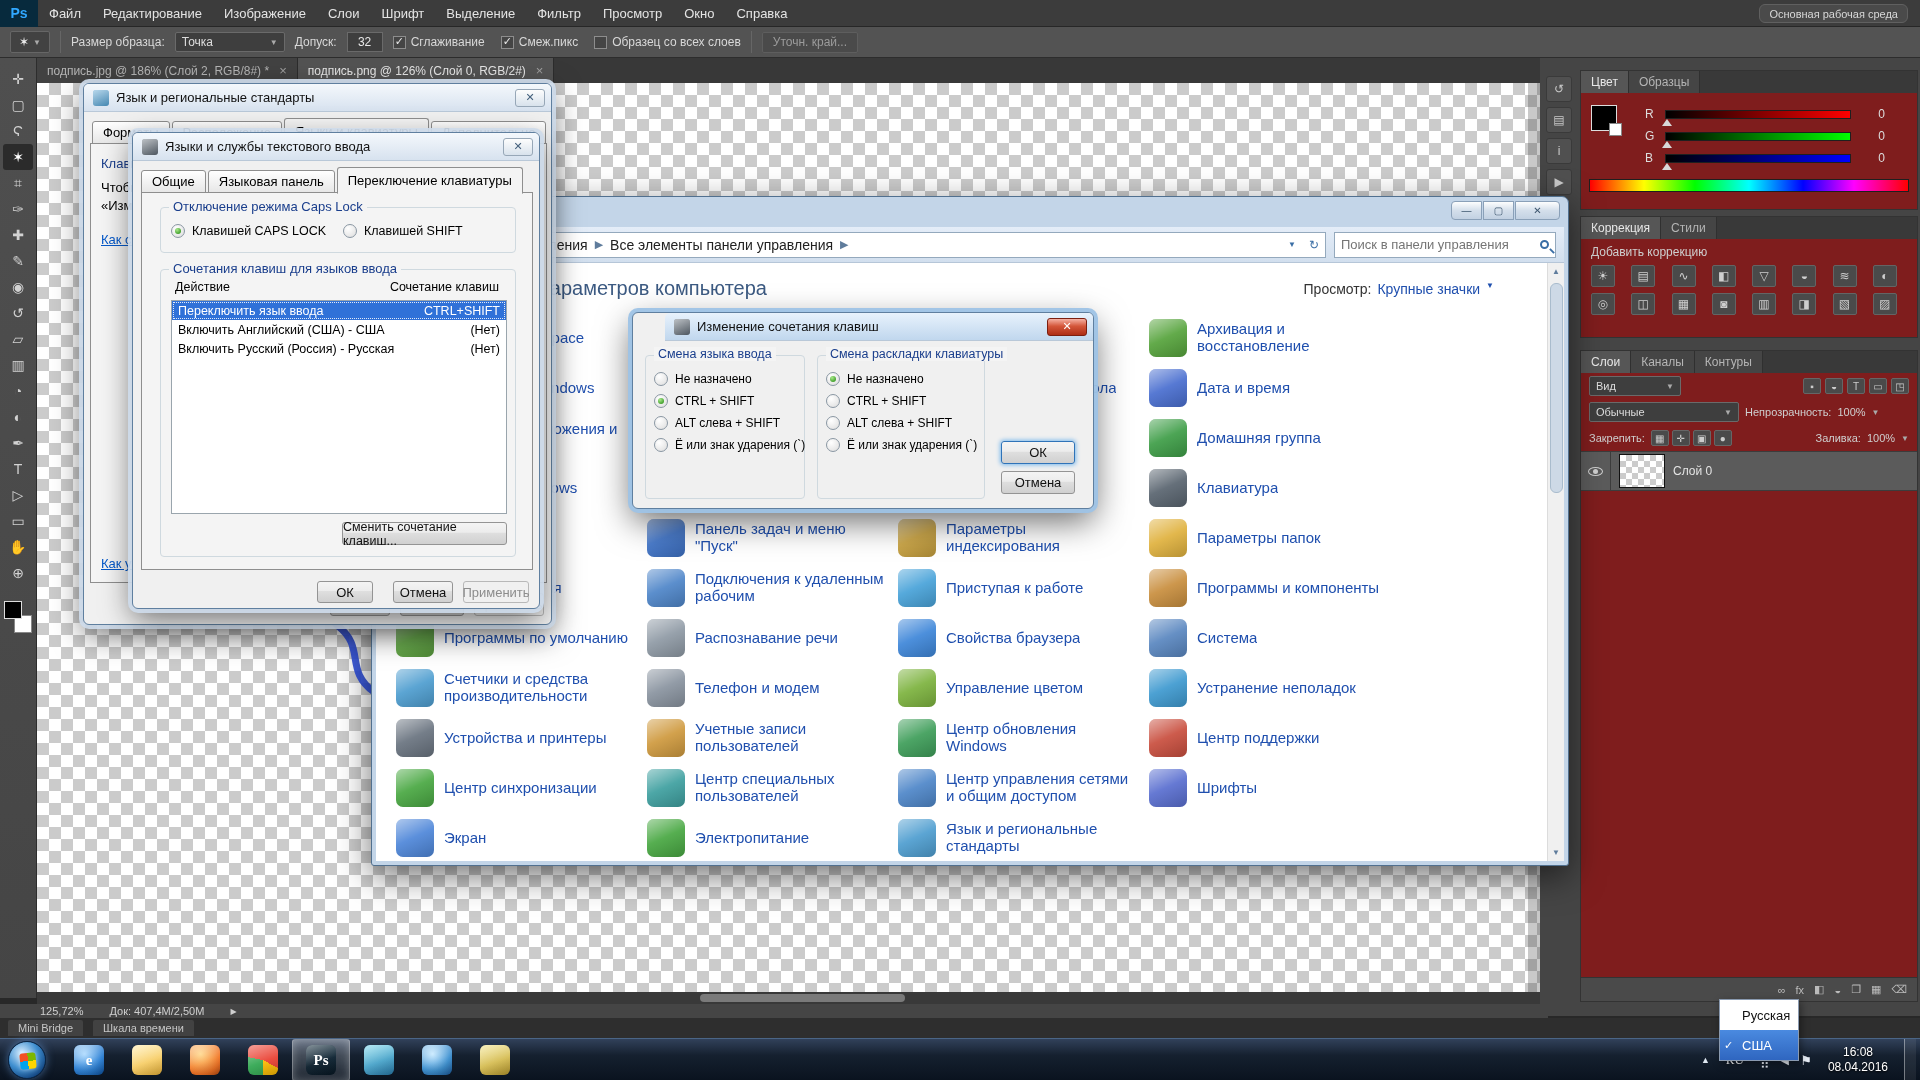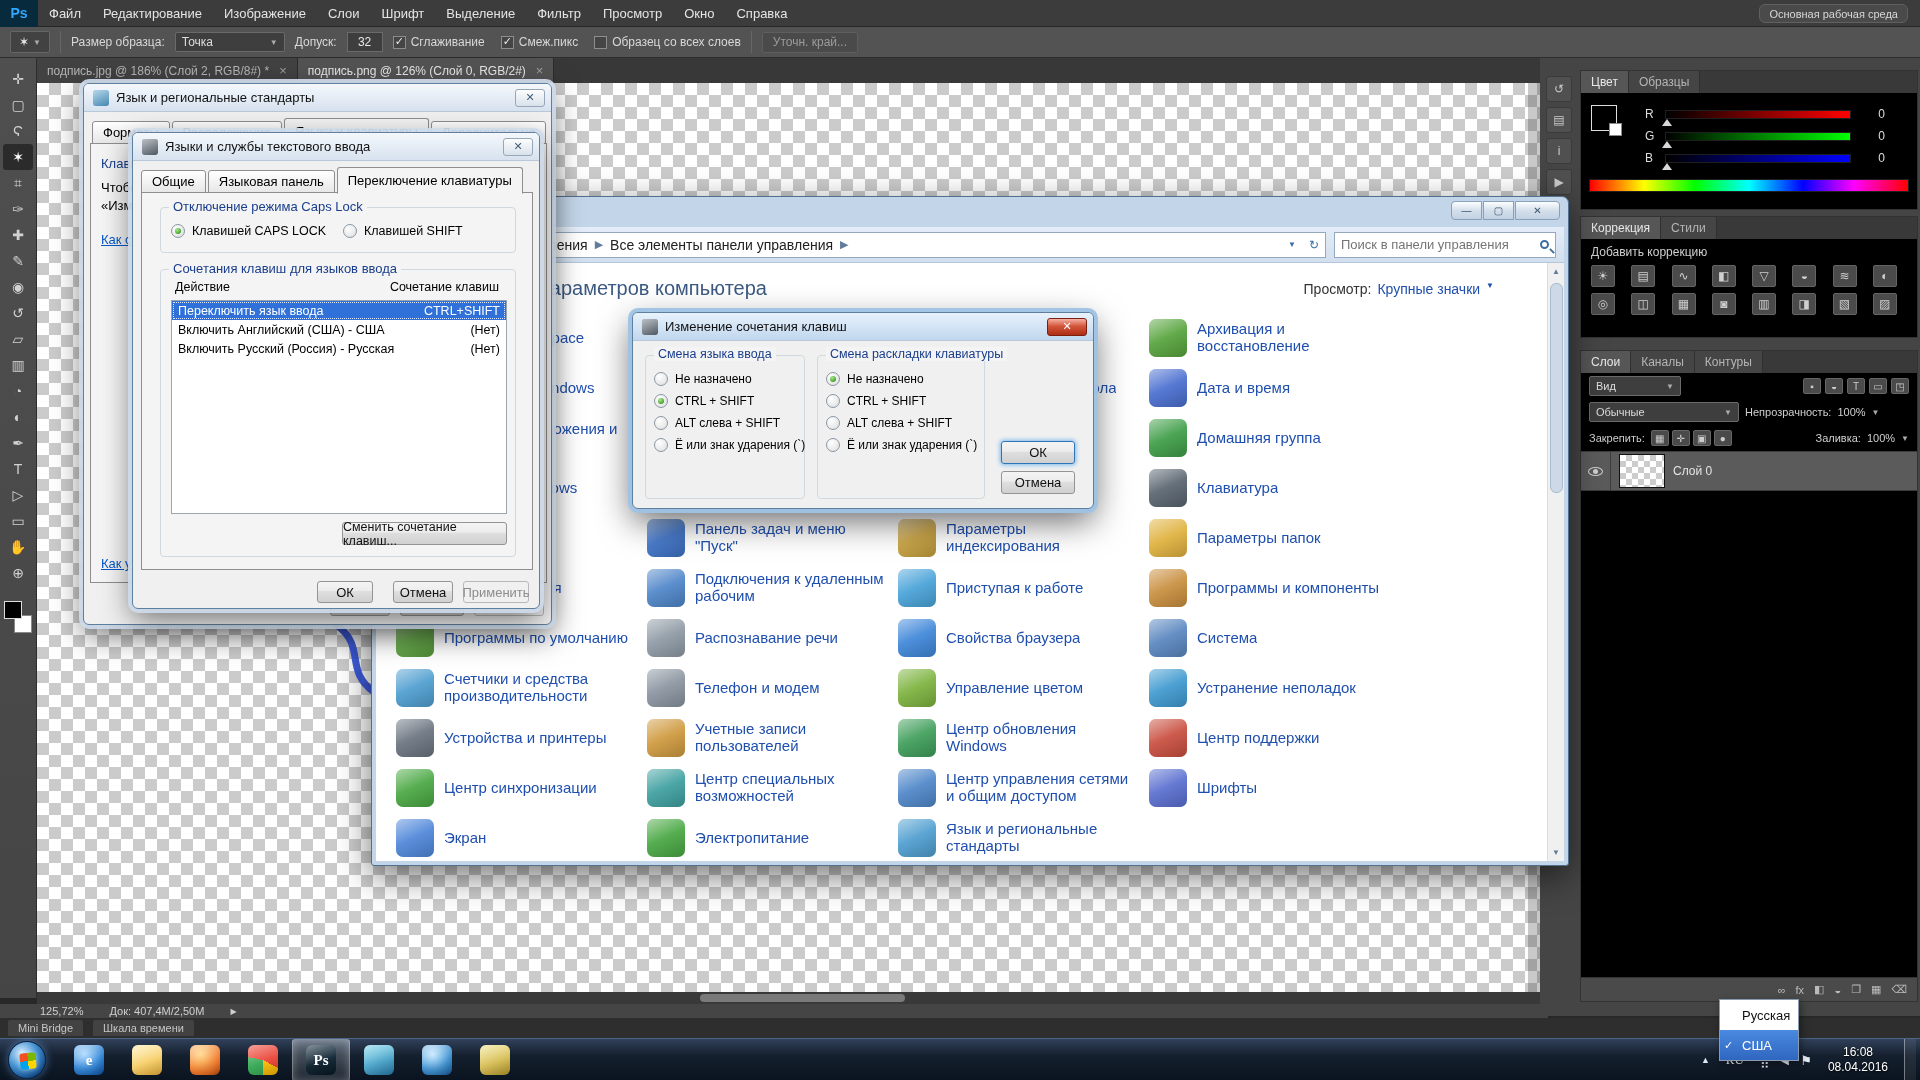--- a/index.html
+++ b/index.html
@@ -35,21 +35,21 @@
   
   #ps-canvas{left:37px;top:83px;width:1503px;height:909px;z-index:1;background-color:#fff;background-image:linear-gradient(45deg,#cbcbcb 25%,transparent 25%,transparent 75%,#cbcbcb 75%),linear-gradient(45deg,#cbcbcb 25%,transparent 25%,transparent 75%,#cbcbcb 75%);background-size:24px 24px;background-position:0 0,12px 12px;}
   #hscroll{left:37px;top:992px;width:1503px;height:12px;background:#393939;z-index:6;}
   #hscroll .thumb{position:absolute;left:663px;top:2px;width:205px;height:8px;background:#7a7a7a;border-radius:4px;}
   #vscroll{left:1528px;top:83px;width:12px;height:909px;background:rgba(40,40,40,.25);z-index:2;}
   #vscroll .thumb{position:absolute;left:2px;top:300px;width:8px;height:170px;background:#7a7a7a;border-radius:4px;}
   
   #ps-dock{left:1540px;top:58px;width:380px;height:958px;background:#454545;z-index:6;}
   .strip{position:absolute;left:6px;top:18px;display:flex;flex-direction:column;gap:5px;}
   .strip .sbtn{width:26px;height:26px;background:#505050;border:1px solid #3a3a3a;border-radius:3px;color:#c9c9c9;font-size:12px;display:flex;align-items:center;justify-content:center;}
-  .panel{position:absolute;left:40px;width:338px;background:#000000;border:1px solid #333;}
+  .panel{position:absolute;left:40px;width:338px;background:#7f1d1d;border:1px solid #333;}
   .ptabs{display:flex;background:#393939;height:22px;}
   .ptab{padding:0 10px;font-size:12px;color:#b5b5b5;display:flex;align-items:center;background:#454545;border-right:1px solid #303030;}
   .ptab.active{background:#565656;color:#e8e8e8;}
   .slider-row{display:flex;align-items:center;gap:8px;height:22px;}
   .schan{color:#ddd;font-size:12px;width:12px;}
   .strack{width:186px;height:9px;border:1px solid #1f1f1f;position:relative;}
   .sknob{position:absolute;left:-4px;bottom:-8px;width:0;height:0;border-left:5px solid transparent;border-right:5px solid transparent;border-bottom:7px solid #d8d8d8;}
   .sval{color:#ddd;font-size:12px;width:26px;text-align:right;}
   .rainbow{height:13px;border:1px solid #1f1f1f;background:linear-gradient(to right,#f00,#ff0 17%,#0f0 33%,#0ff 50%,#00f 67%,#f0f 83%,#f00);}
   .adj-grid{display:grid;grid-template-columns:repeat(8,1fr);gap:6px;padding:4px 10px;}
@@ -743,21 +743,21 @@
             <div class="cp-label">Центр поддержки</div>
           </div>
 
           <div class="cp-item">
             <div class="cp-icon" style="--c: #4aa843;"></div>
             <div class="cp-label">Центр синхронизации</div>
           </div>
 
           <div class="cp-item">
             <div class="cp-icon" style="--c: #3fa0a0;"></div>
-            <div class="cp-label">Центр специальных возможностей</div>
+            <div class="cp-label">Центр специальных пользователей</div>
           </div>
 
           <div class="cp-item">
             <div class="cp-icon" style="--c: #4f87c9;"></div>
             <div class="cp-label">Центр управления сетями и общим доступом</div>
           </div>
 
           <div class="cp-item">
             <div class="cp-icon" style="--c: #5a6fd0;"></div>
             <div class="cp-label">Шрифты</div>
@@ -863,21 +863,21 @@
             </div>
           </div>
         <div class="wbtn" style="left:181px;top:252px;width:165px;height:23px;font-size:12.5px;">Сменить сочетание клавиш...</div>
       </div>
     </div>
     <div class="wbtn" style="left:184px;top:448px;width:56px;height:22px;">ОК</div>
     <div class="wbtn" style="left:260px;top:448px;width:60px;height:22px;">Отмена</div>
     <div class="wbtn disabled" style="left:330px;top:448px;width:66px;height:22px;">Применить</div>
   </div>
 
-  <div class="dlg active-frame" style="left:632px;top:312px;width:462px;height:197px;z-index:40;">
+  <div class="dlg active-frame" style="left:632px;top:312px;width:462px;height:197px;z-index:40;padding-left:32px;">
     <div class="dlg-title">
       <span class="mini-icon" style="--c:#5a6570;"></span>
       <span>Изменение сочетания клавиш</span>
       <span class="dlg-close red">✕</span>
     </div>
     <div class="grp" style="left:12px;top:42px;width:160px;height:144px;">
       <span class="gt" style="font-size:12.5px;">Смена языка ввода</span>
       <div style="display:flex;flex-direction:column;gap:8px;padding:16px 6px 0 8px;">
 
           <label class="opt" style="font-size:12px;">

